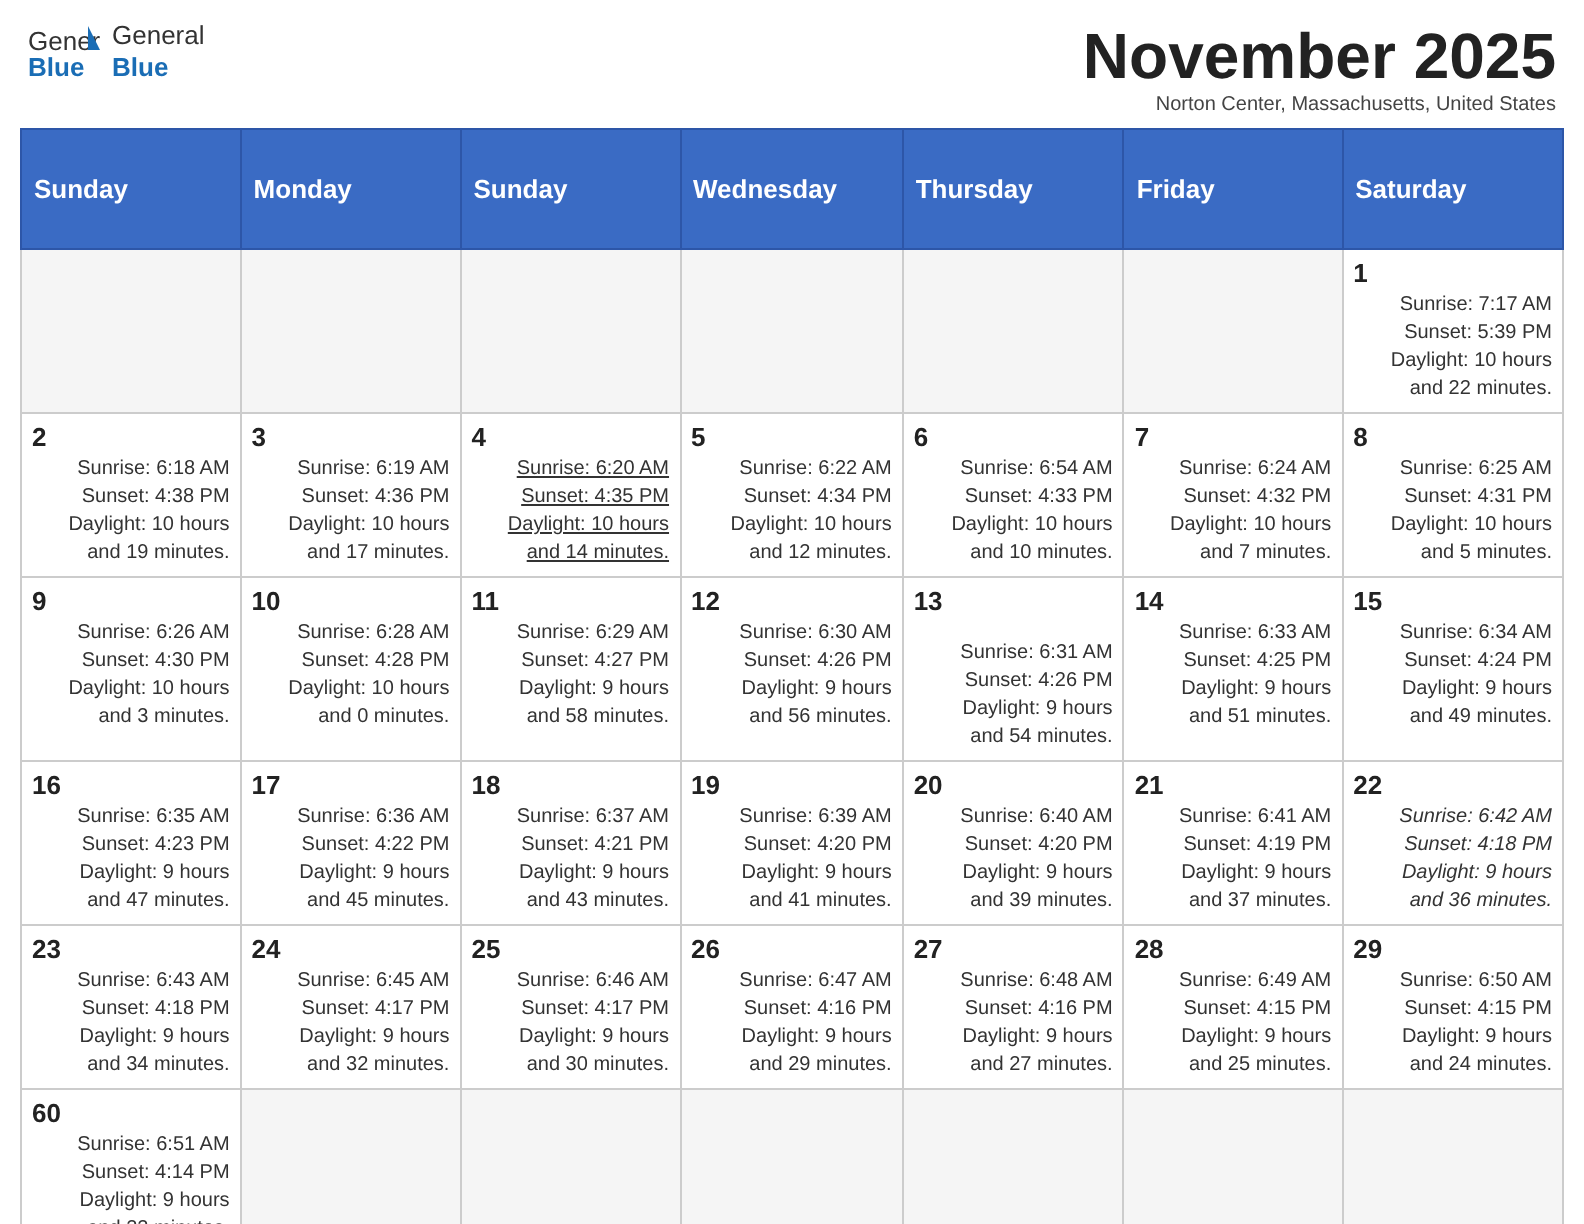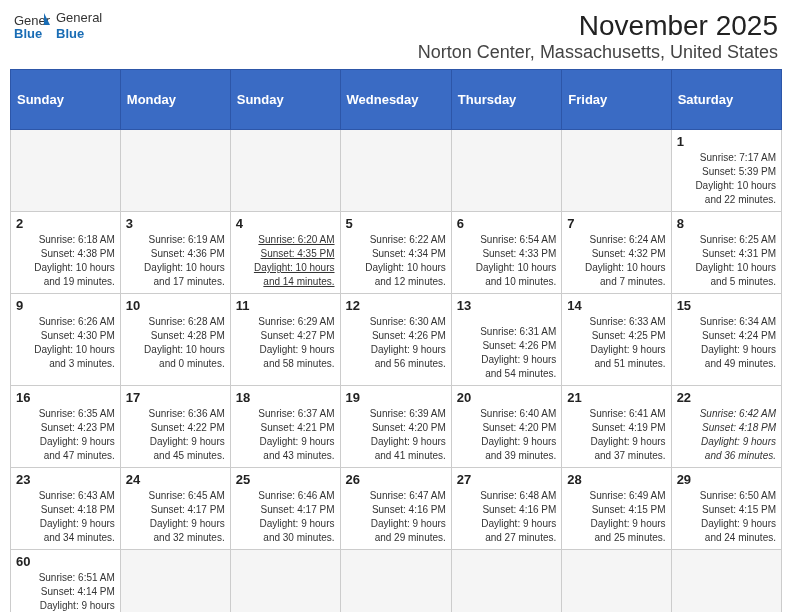--- a/index.html
+++ b/index.html
@@ -23,26 +23,26 @@
       gap: 4px;
     }
     .logo-icon {
       width: 36px;
       height: 30px;
     }
     .title-area {
       text-align: right;
     }
     .month-title {
-      font-size: 28px;
-      font-weight: normal;
+      font-size: 32px;
+      font-weight: bold;
       color: #222;
     }
     .location-title {
-      font-size: 18px;
+      font-size: 10px;
       color: #444;
     }
     .calendar {
       width: 100%;
       border-collapse: collapse;
       border: 1px solid #ccc;
     }
     .calendar th {
       background-color: #3a6bc4;
       color: white;

